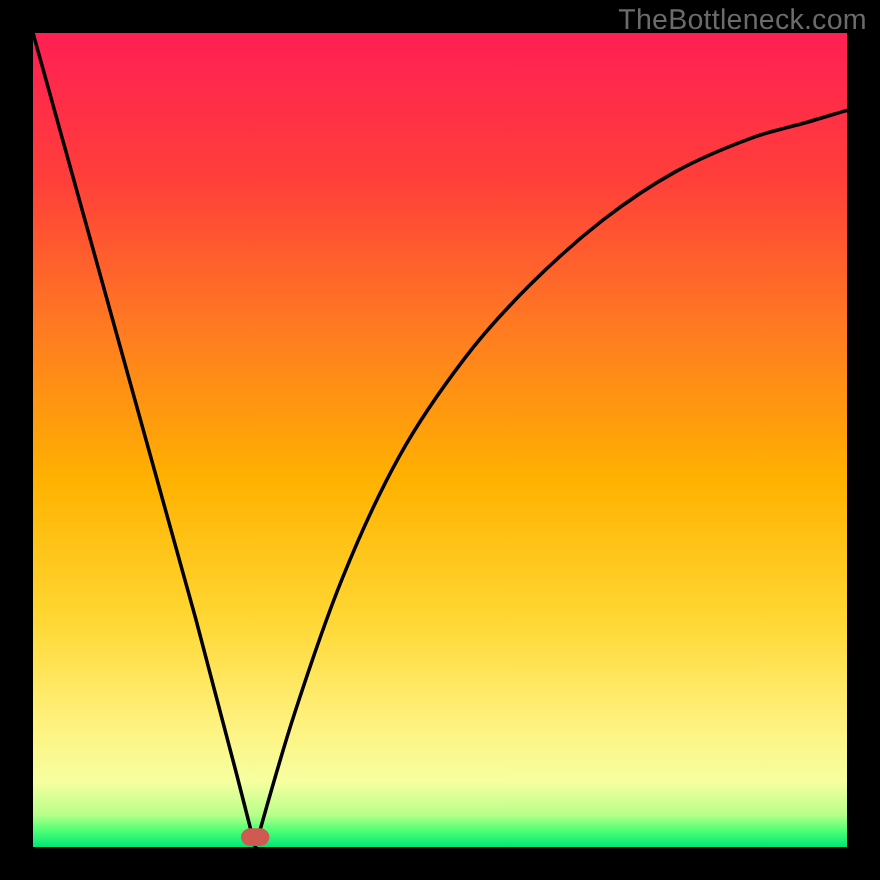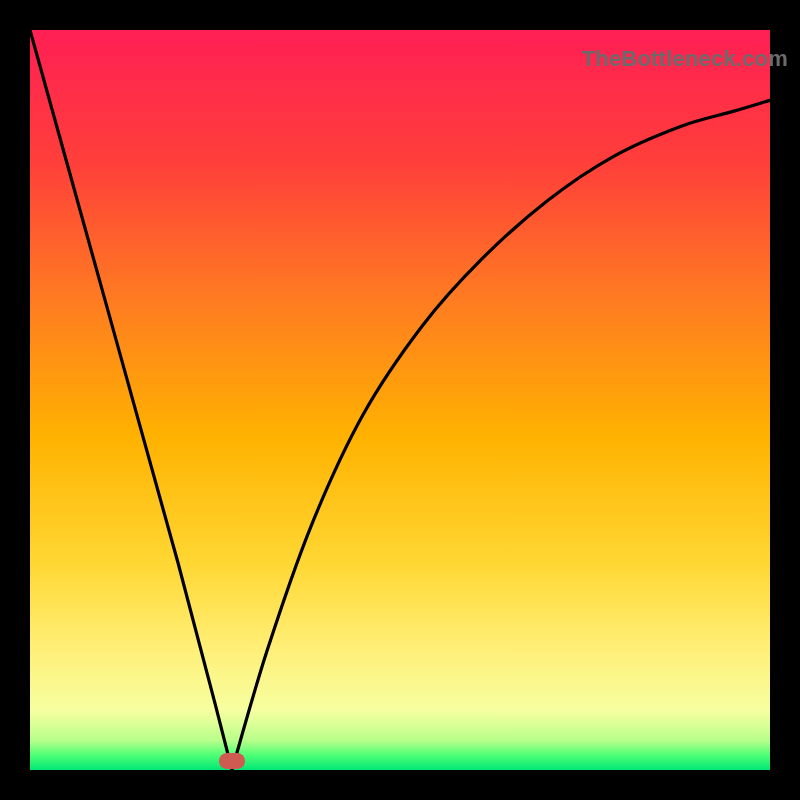--- a/index.html
+++ b/index.html
@@ -15,25 +15,24 @@
     position: relative;
     width: 800px;
     height: 800px;
     background: #000;
   }
   .watermark {
     position: absolute;
     top: 2px;
     right: 12px;
     color: #6b6b6b;
-    font-size: 22px;
-    font-weight: 700;
+    font-size: 26px;
+    font-weight: 400;
     letter-spacing: 0.2px;
     z-index: 5;
-    margin-top: 44px;
   }
   .plot-area {
     position: absolute;
     left: 30px;
     top: 30px;
     width: 740px;
     height: 740px;
     z-index: 1;
   }
   .gradient {

